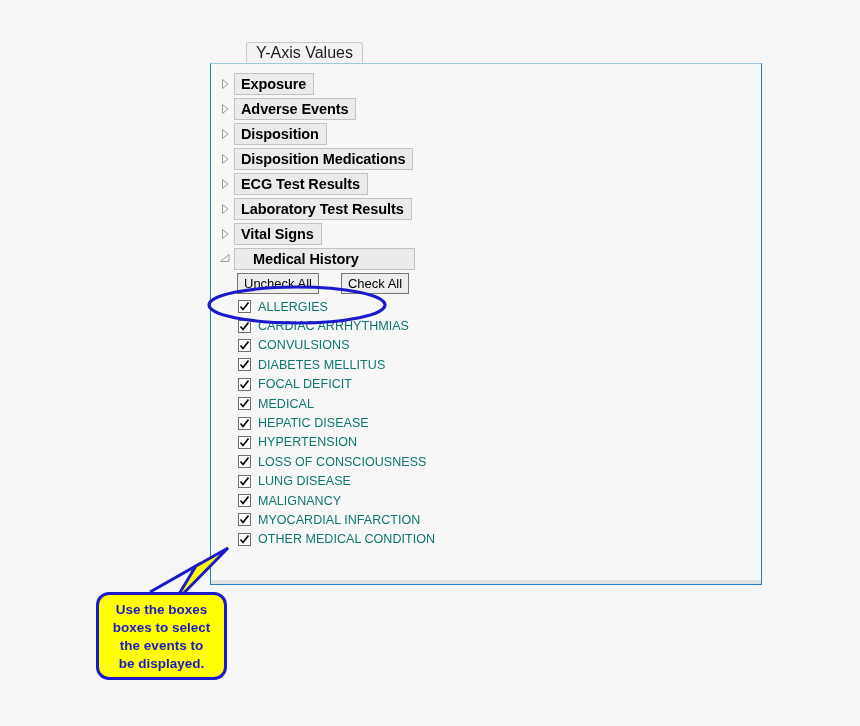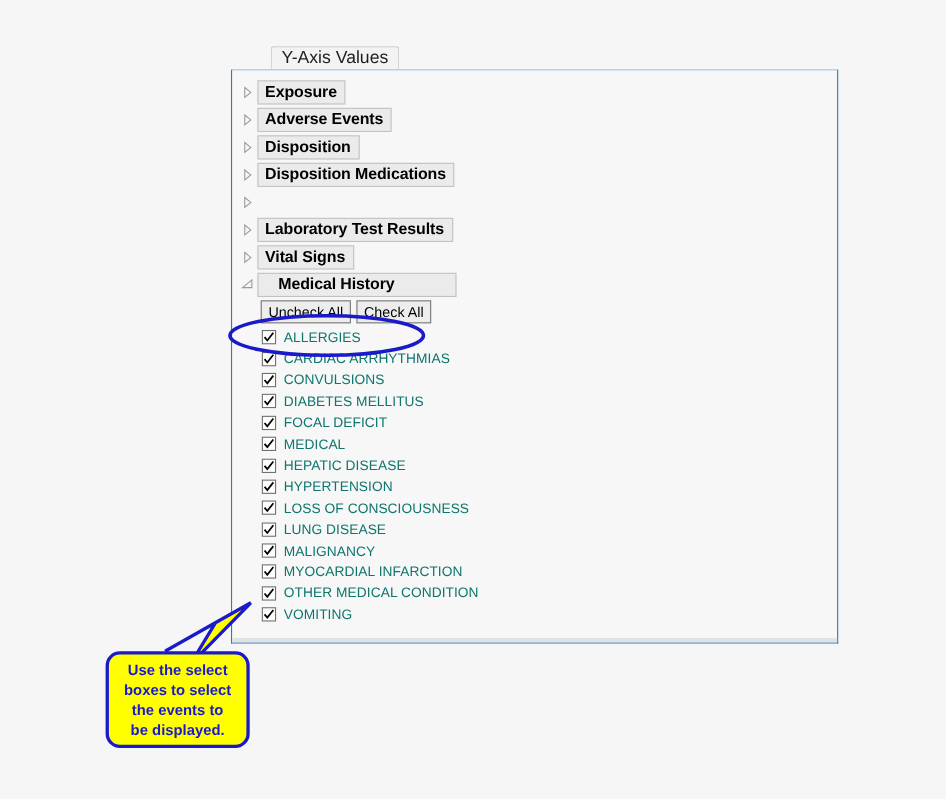--- a/index.html
+++ b/index.html
@@ -104,21 +104,21 @@
     color: #000;
     white-space: nowrap;
     letter-spacing: -0.1px;
   }
   .node-label.wide { min-width: 181px; padding-left: 18px; }
 
   
   #buttons-row {
     display: flex;
     align-items: center;
-    gap: 5px;
+    gap: 22px;
     padding-left: 26px;
     height: 23px;
     margin-top: 1px;
   }
   .flat-button {
     background: #ededed;
     border: 1px solid #767676;
     box-sizing: border-box;
     height: 21px;
     line-height: 19px;
@@ -248,20 +248,21 @@
       </span>
       <span class="node-label">Disposition Medications</span>
     </div>
 
     <div class="node-row">
       <span class="twisty">
         <svg width="14" height="14" viewBox="0 0 14 14">
             <polygon points="4.5,2.5 10,7 4.5,11.5" fill="none" stroke="#9b9b9b" stroke-width="1"></polygon>
           </svg>
       </span>
+      <span class="node-label">ECG Test Results</span>
     </div>
 
     <div class="node-row">
       <span class="twisty">
         <svg width="14" height="14" viewBox="0 0 14 14">
             <polygon points="4.5,2.5 10,7 4.5,11.5" fill="none" stroke="#9b9b9b" stroke-width="1"></polygon>
           </svg>
       </span>
       <span class="node-label">Laboratory Test Results</span>
     </div>
@@ -401,36 +402,28 @@
 
       <div class="check-row">
         <span class="check-box">
           <svg width="11" height="11" viewBox="0 0 11 11">
               <polyline points="1.5,5.5 4,8.5 9.5,1.5" fill="none" stroke="#000" stroke-width="1.6"></polyline>
             </svg>
         </span>
         <span class="check-label">OTHER MEDICAL CONDITION</span>
       </div>
 
-      <div class="check-row">
-        <span class="check-box">
-          <svg width="11" height="11" viewBox="0 0 11 11">
-              <polyline points="1.5,5.5 4,8.5 9.5,1.5" fill="none" stroke="#000" stroke-width="1.6"></polyline>
-            </svg>
-        </span>
-        <span class="check-label">VOMITING</span>
-      </div>
 
     </div>
   </div>
 </div>
 
 <svg id="annotation-layer" viewBox="0 0 860 726">
   <ellipse cx="297" cy="305" rx="88" ry="18" fill="none" stroke="#1a1aca" stroke-width="3.2"></ellipse>
   <path d="M 228 548 L 173 604 L 196 566 L 150 592 Z" fill="#ffff00" stroke="#1a1aca" stroke-width="3" stroke-linejoin="miter"></path>
 </svg>
 
 <div id="callout-bubble">
-  <div class="callout-line">Use the select</div>
+  <div class="callout-line">Use the boxes</div>
   <div class="callout-line">boxes to select</div>
   <div class="callout-line">the events to</div>
   <div class="callout-line">be displayed.</div>
 </div>
 
 </body></html>

